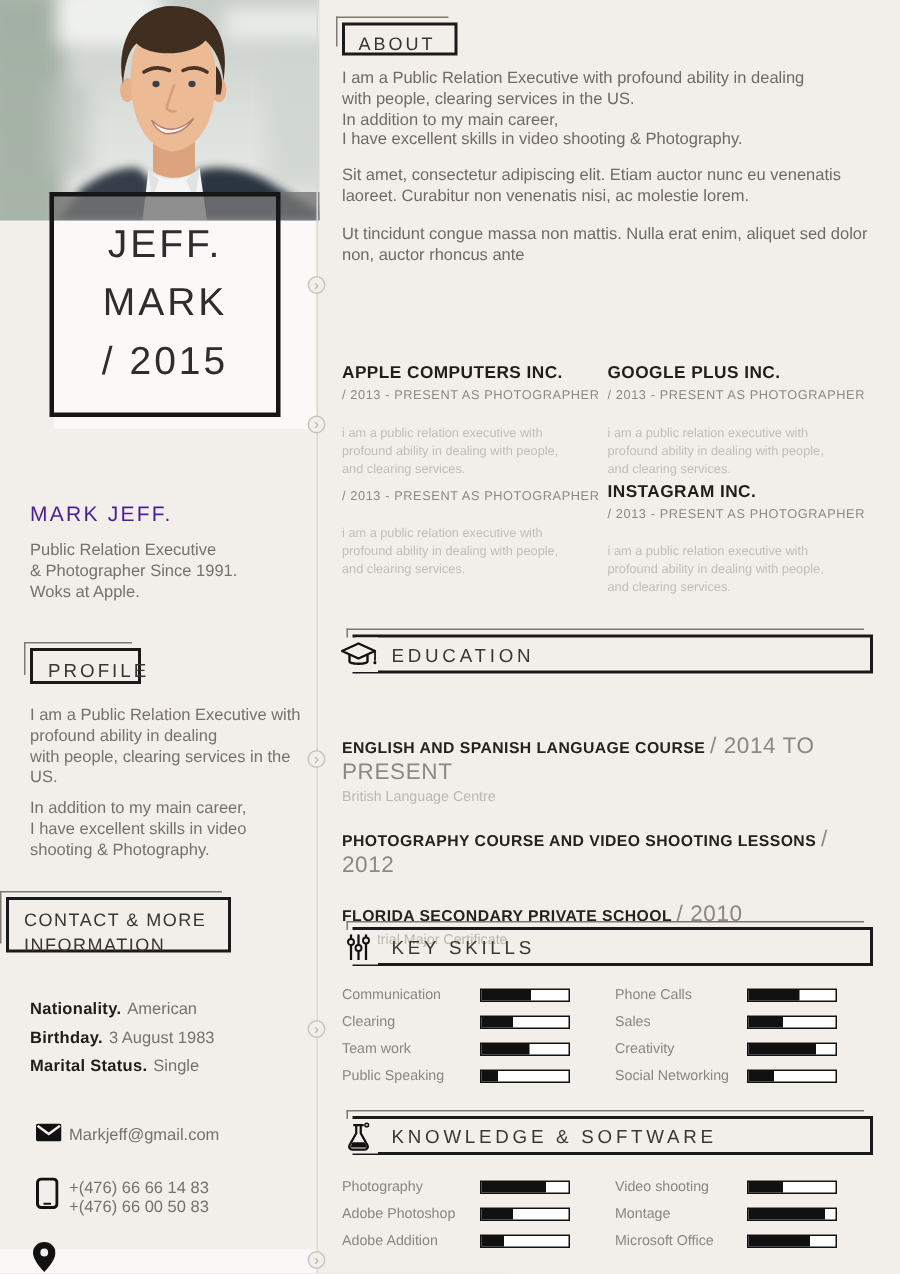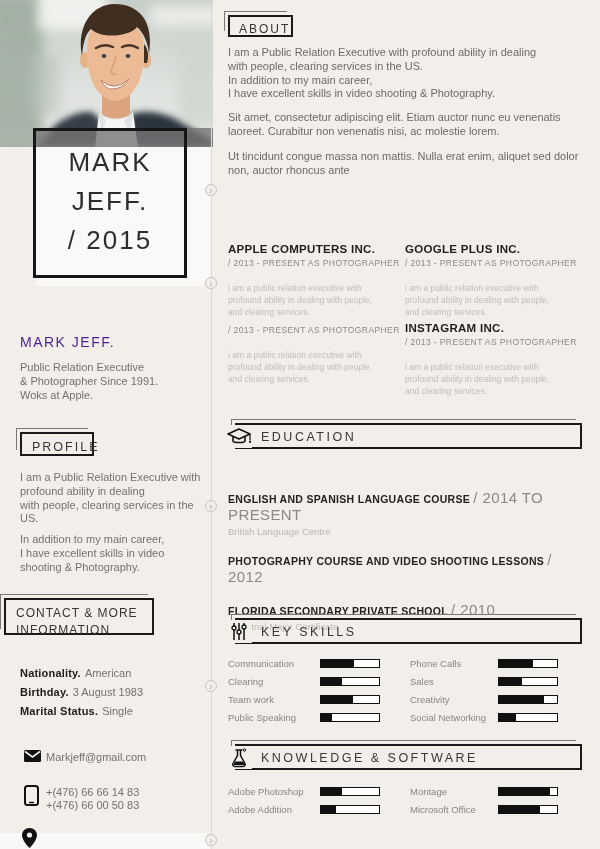--- a/index.html
+++ b/index.html
@@ -103,22 +103,22 @@
       <path d="M116 57 C114 63 112 68 111 72 q2 3 6 2" stroke="#d79e78" stroke-width="1.6" fill="none" stroke-linecap="round"></path>
       <path d="M101 80 Q114 93 129 79 Q122 90 110 89 Q104 87 101 80 Z" fill="#fdfdfd" stroke="#b97f6d" stroke-width="1"></path>
     </svg>
   </div>
 
   <div class="white-patch"></div>
   <div class="bottom-band"></div>
   <div class="gray-band"></div>
 
   <div class="name-box">
+    <div>JEFF.</div>
     <div>MARK</div>
-    <div>JEFF.</div>
     <div>/ 2015</div>
   </div>
 
   <div class="divider"></div>
   <div class="chev" style="top:184px">›</div>
   <div class="chev" style="top:277px">›</div>
   <div class="chev" style="top:500px">›</div>
   <div class="chev" style="top:680px">›</div>
   <div class="chev" style="top:834px">›</div>
 
@@ -170,21 +170,21 @@
   <div class="c-text" style="top:786px">+(476) 66 66 14 83
 +(476) 66 00 50 83</div>
 
   <span class="c-icon" style="left:22px;top:828px">
     <svg width="15" height="20" viewBox="0 0 15 20">
         <path d="M7.5 0 C3.3 0 0 3.2 0 7.2 C0 12.6 7.5 20 7.5 20 C7.5 20 15 12.6 15 7.2 C15 3.2 11.7 0 7.5 0 Z" fill="#111"></path>
         <circle cx="7.5" cy="7" r="2.6" fill="#f2eeea"></circle>
       </svg>
   </span>
 
-  <div class="hbox" style="left:228px;top:15px;width:65px;height:22px">
+  <div class="hbox" style="left:228px;top:15px;width:77px;height:22px">
     <span class="hlabel" style="left:9px;top:5px;font-size:12px;letter-spacing:2px">ABOUT</span>
   </div>
   <div class="about-p" style="top:46px">I am a Public Relation Executive with profound ability in dealing
 with people, clearing services in the US.
 In addition to my main career,
 I have excellent skills in video shooting &amp; Photography.</div>
   <div class="about-p" style="top:111px">Sit amet, consectetur adipiscing elit. Etiam auctor nunc eu venenatis
 laoreet. Curabitur non venenatis nisi, ac molestie lorem.</div>
   <div class="about-p" style="top:150px">Ut tincidunt congue massa non mattis. Nulla erat enim, aliquet sed dolor
 non, auctor rhoncus ante</div>
@@ -314,20 +314,31 @@
           <path d="M6.5 2 V7.5 L2 15.5 a2 2 0 0 0 1.8 2.9 h8.4 a2 2 0 0 0 1.8 -2.9 L9.5 7.5 V2" fill="none" stroke="#111" stroke-width="1.5"></path>
           <path d="M4.5 2 h7" stroke="#111" stroke-width="1.5"></path>
           <path d="M4 13.5 h8 L14 17 H2.5 Z" fill="#111"></path>
           <circle cx="13.5" cy="2" r="1.2" fill="none" stroke="#111" stroke-width="1"></circle>
         </svg>
     </span>
     <span class="sec-title">KNOWLEDGE &amp; SOFTWARE</span>
   </div>
   <div class="skill-block" style="top:782px">
     <div class="srow">
+      <span class="slabel">Photography</span>
+      <span class="bar">
+          <span class="fill" style="width: 74%;"></span>
+        </span>
+      <span></span>
+      <span class="slabel">Video shooting</span>
+      <span class="bar">
+          <span class="fill" style="width: 40%;"></span>
+        </span>
+    </div>
+    <div class="srow">
       <span class="slabel">Adobe Photoshop</span>
       <span class="bar">
           <span class="fill" style="width: 37%;"></span>
         </span>
       <span></span>
       <span class="slabel">Montage</span>
       <span class="bar">
           <span class="fill" style="width: 88%;"></span>
         </span>
     </div>

